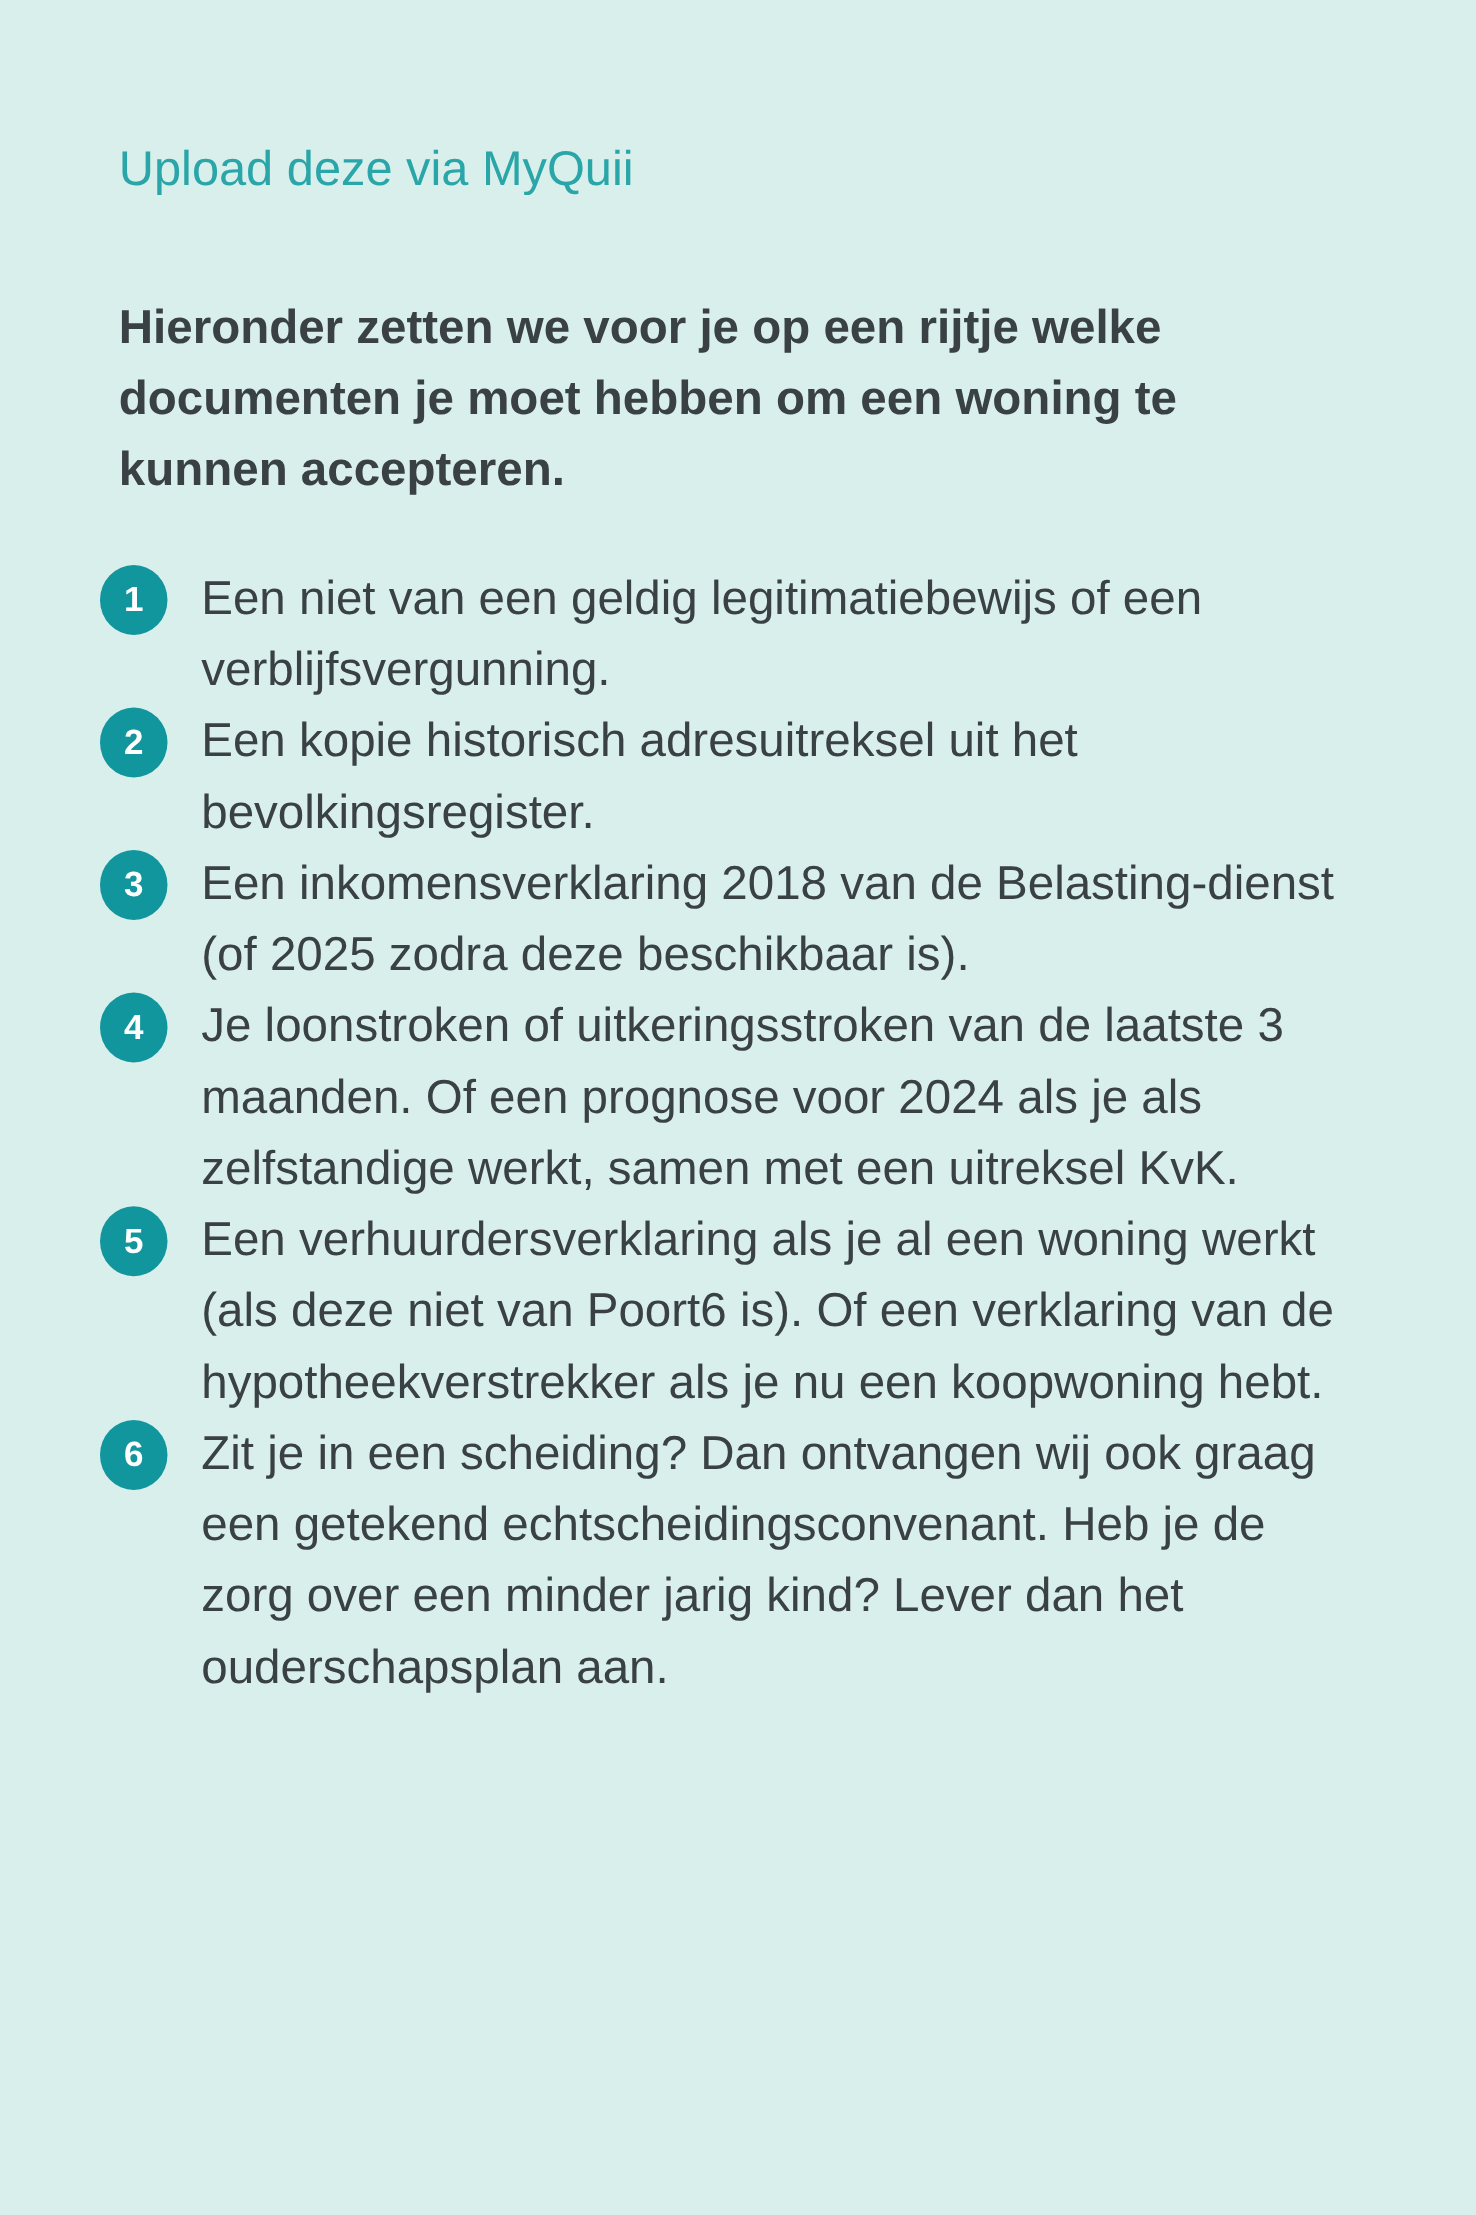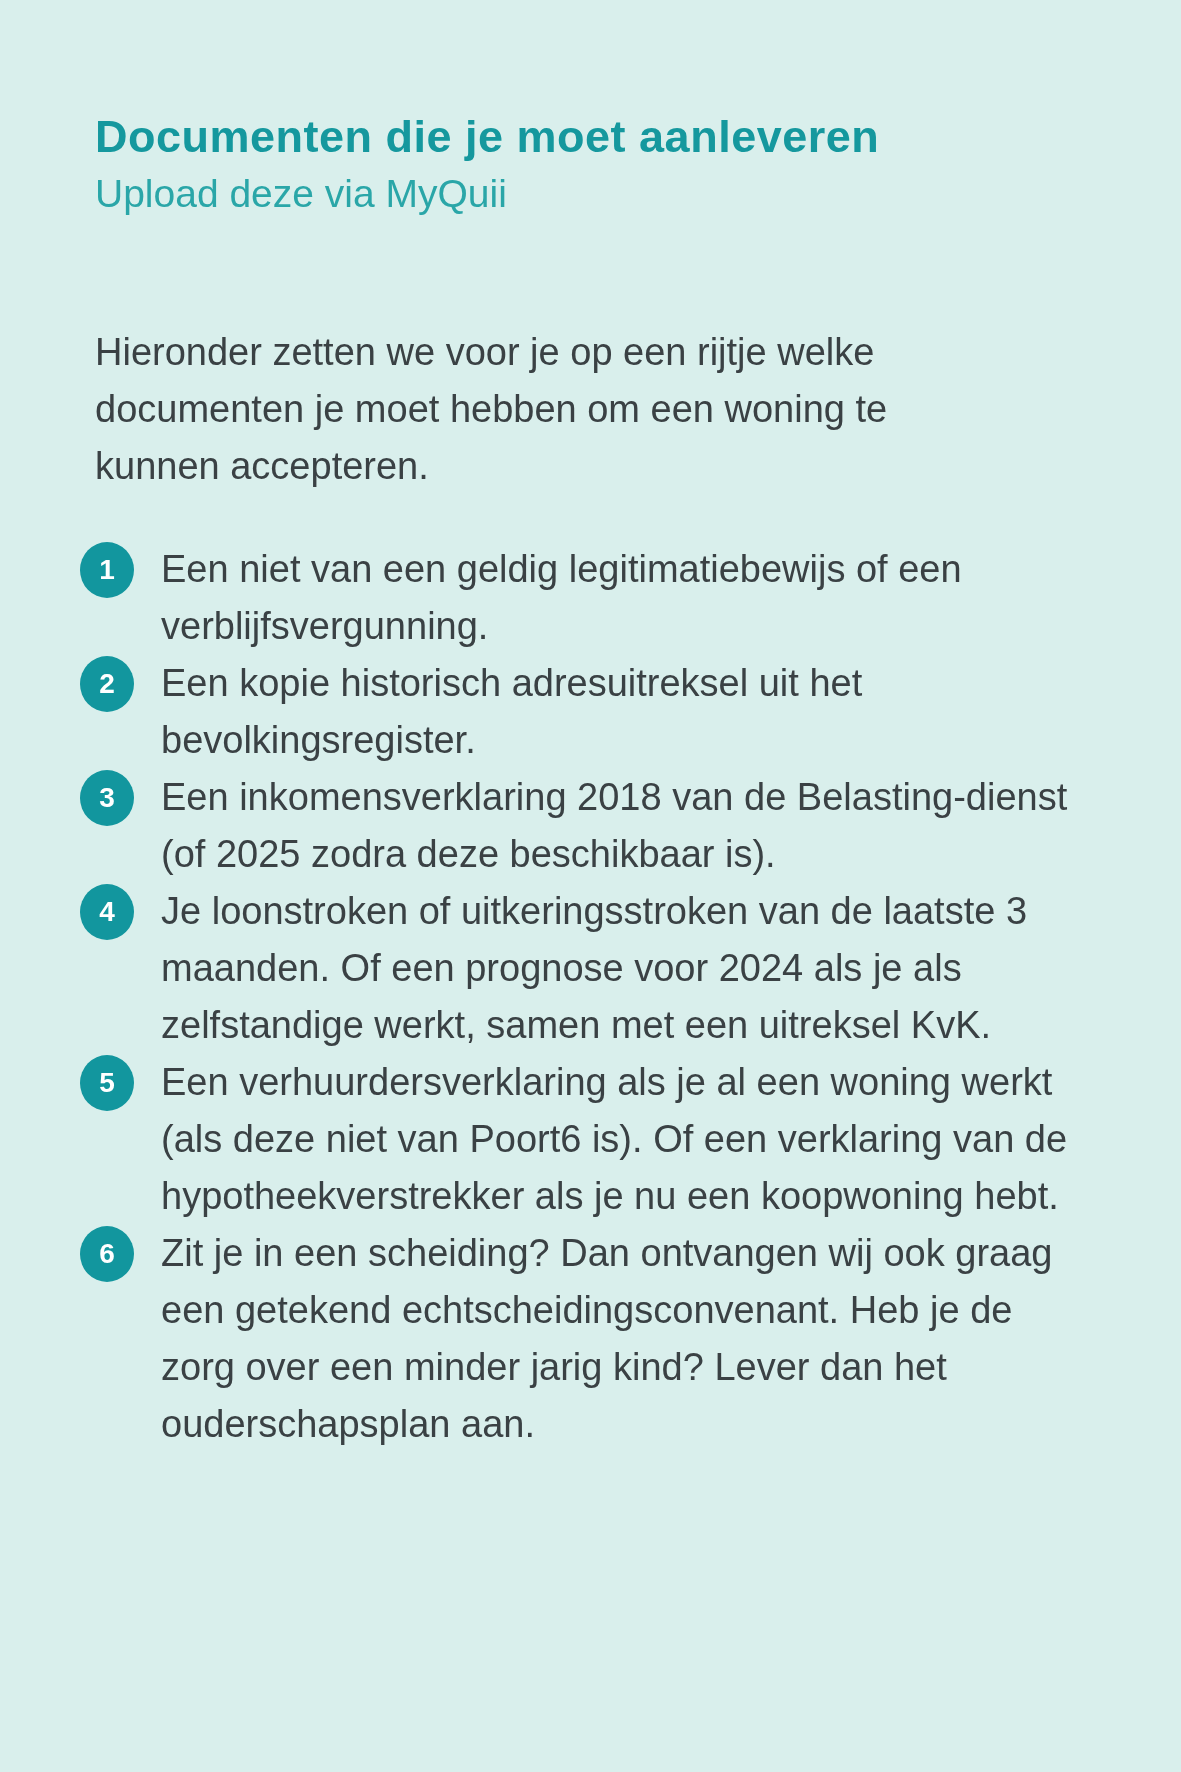--- a/index.html
+++ b/index.html
@@ -29,25 +29,26 @@
     margin: 0;
   }
   .subtitle {
     font-size: 39px;
     font-weight: 400;
     color: #2aa6a8;
     line-height: 52px;
     margin: 2px 0 0 0;
   }
   .intro {
-    margin-top: 104px;
+    margin-top: 72px;
     width: 905px;
     font-size: 38px;
     line-height: 57px;
     color: #3a4144;
+    font-weight: bold;
   }
   .checklist {
     margin-top: 46px;
     padding-left: 0;
   }
   .check-item {
     display: flex;
     align-items: flex-start;
   }
   .badge {
@@ -71,21 +72,20 @@
     font-size: 38px;
     line-height: 57px;
     color: #3a4144;
   }
 </style>
 </head>
 <body>
 
 <div class="page">
 
-  <h1 class="title">Documenten die je moet aanleveren</h1>
   <h2 class="subtitle">Upload deze via MyQuii</h2>
 
   <div class="intro">Hieronder zetten we voor je op een rijtje welke documenten je moet hebben om een woning te kunnen accepteren.</div>
 
   <div class="checklist">
 
     <div class="check-item">
       <div class="badge">1</div>
       <div class="item-text">Een niet van een geldig legitimatiebewijs of een verblijfsvergunning.</div>
     </div>

